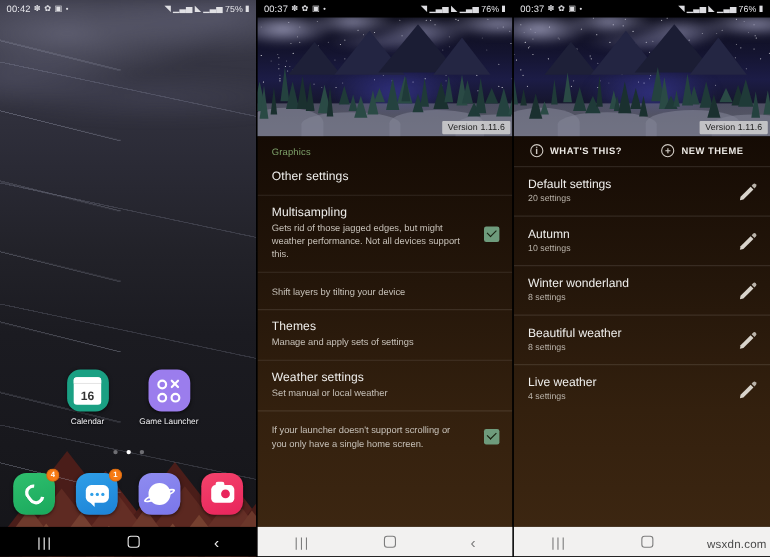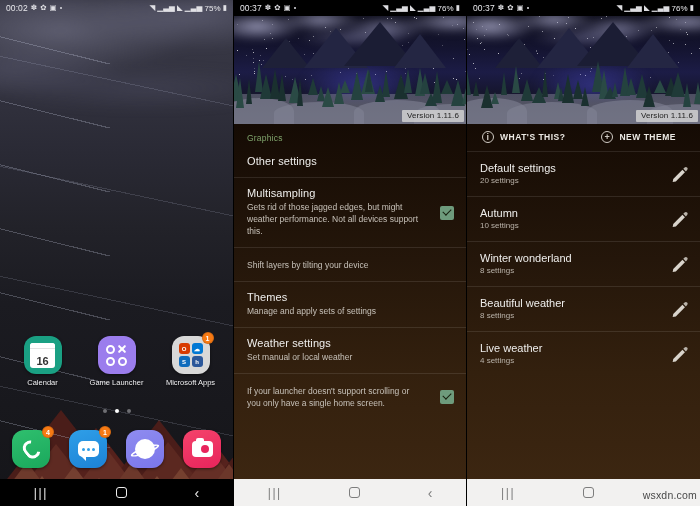--- a/index.html
+++ b/index.html
@@ -230,21 +230,21 @@
           <div class="mt" style="left: 20px; border-left-width: 22px; border-right-width: 22px; border-bottom: 30px solid rgb(125, 72, 53);"></div>
           <div class="mt" style="left: 78px; border-left-width: 21px; border-right-width: 21px; border-bottom: 28px solid rgb(130, 76, 56);"></div>
           <div class="mt" style="left: 134px; border-left-width: 23px; border-right-width: 23px; border-bottom: 30px solid rgb(122, 70, 52);"></div>
           <div class="mt" style="left: 186px; border-left-width: 20px; border-right-width: 20px; border-bottom: 26px solid rgb(133, 79, 57);"></div>
         </div>
       <div class="rain"></div>
     </div>
 
     <div class="statusbar">
       <div class="sb-left">
-        <span class="sb-time">00:02</span>
+        <span class="sb-time">00:42</span>
         <span class="sb-ico">✽</span>
         <span class="sb-ico">✿</span>
         <span class="sb-ico">▣</span>
         <span class="sb-dot"></span>
       </div>
       <div class="sb-right">
         <span class="sb-ico">◥</span>
         <span class="sb-ico">▁▃▅</span>
         <span class="sb-ico">◣</span>
         <span class="sb-ico">▁▃▅</span>
@@ -263,32 +263,20 @@
       <div class="app">
         <div class="app-ico gl-ico">
           <div class="gl-grid">
             <div class="gl-c"></div>
             <div class="gl-x"></div>
             <div class="gl-c"></div>
             <div class="gl-c"></div>
           </div>
         </div>
         <div class="app-lbl">Game Launcher</div>
-      </div>
-      <div class="app">
-        <div class="app-ico ms-ico">
-          <div class="ms-grid">
-            <div class="ms-c" style="background:#d83b01">O</div>
-            <div class="ms-c" style="background:#0078d4">☁</div>
-            <div class="ms-c" style="background:#0f6cbd">S</div>
-            <div class="ms-c" style="background:#2b579a">h</div>
-          </div>
-          <div class="badge">1</div>
-        </div>
-        <div class="app-lbl">Microsoft Apps</div>
       </div>
     </div>
 
     <div class="pagedots">
       <div class="pd"></div>
       <div class="pd on"></div>
       <div class="pd"></div>
     </div>
 
     <div class="dock">

